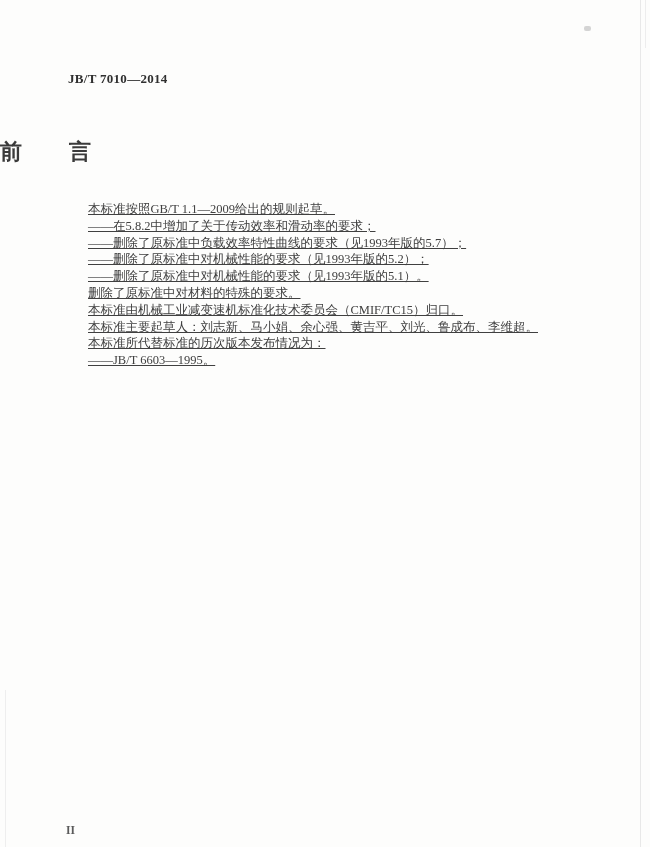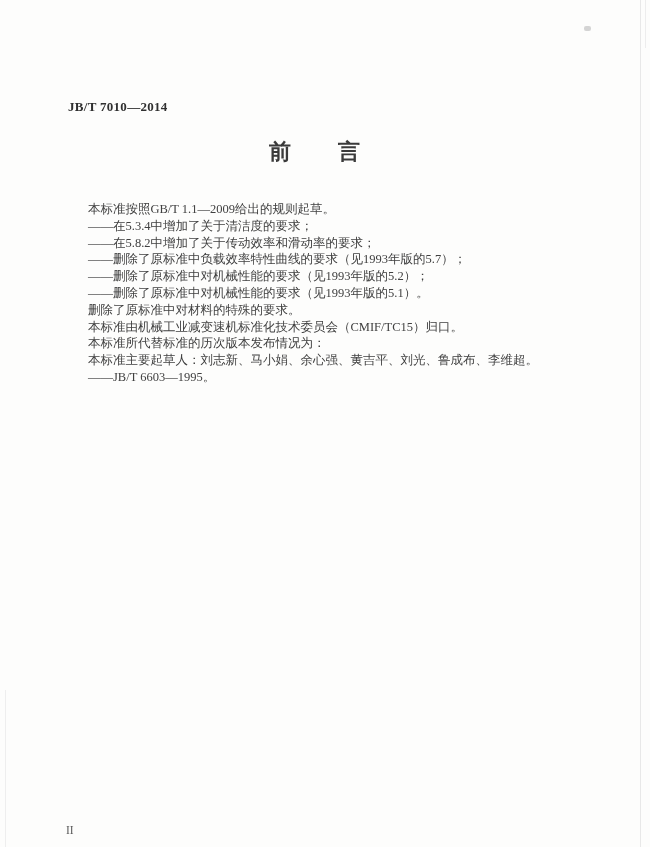--- a/index.html
+++ b/index.html
@@ -17,53 +17,53 @@
     color: #3c3c3c;
   }
   .std-number {
     position: absolute;
     left: 68px;
     top: 71px;
     font-size: 13px;
     font-weight: bold;
     color: #303030;
     letter-spacing: 0.3px;
-    margin-top: 28px;
   }
   .doc-title {
     position: absolute;
     left: 0;
     right: 20px;
     top: 137px;
-    text-align: center;
     font-size: 22px;
     font-weight: 600;
     color: #3a3a3a;
     letter-spacing: 1px;
   }
   .foreword {
     position: absolute;
     left: 63px;
     top: 201px;
     width: 534px;
     font-size: 12.5px;
     line-height: 16.8px;
     text-align: justify;
     color: #404040;
+    text-decoration: underline;
   }
   .foreword p.line {
     margin: 0;
     text-indent: 2em;
   }
   .page-number {
     position: absolute;
     left: 66px;
     top: 824px;
     font-size: 11.5px;
     color: #5a5a5a;
+    font-weight: bold;
   }
   
   .scan-edge-right {
     position: absolute;
     left: 640px;
     top: 0;
     width: 1px;
     height: 847px;
     background: #e4e4e4;
     opacity: 0.85;
@@ -99,29 +99,28 @@
 <body>
 
 <div class="page">
 
   <div class="std-number">JB/T 7010—2014</div>
 
   <div class="doc-title">前　　言</div>
 
   <div class="foreword">
       <p class="line">本标准按照GB/T 1.1—2009给出的规则起草。</p>
-      <p class="line">——在5.3.4中增加了关于清洁度的要求；</p>
       <p class="line">——在5.8.2中增加了关于传动效率和滑动率的要求；</p>
       <p class="line">——删除了原标准中负载效率特性曲线的要求（见1993年版的5.7）；</p>
       <p class="line">——删除了原标准中对机械性能的要求（见1993年版的5.2）；</p>
       <p class="line">——删除了原标准中对机械性能的要求（见1993年版的5.1）。</p>
       <p class="line">删除了原标准中对材料的特殊的要求。</p>
       <p class="line">本标准由机械工业减变速机标准化技术委员会（CMIF/TC15）归口。</p>
+      <p class="line">本标准主要起草人：刘志新、马小娟、余心强、黄吉平、刘光、鲁成布、李维超。</p>
       <p class="line">本标准所代替标准的历次版本发布情况为：</p>
-      <p class="line">本标准主要起草人：刘志新、马小娟、余心强、黄吉平、刘光、鲁成布、李维超。</p>
       <p class="line">——JB/T 6603—1995。</p>
     </div>
 
   <div class="page-number">II</div>
 
   <div class="scan-edge-right"></div>
   <div class="scan-edge-right-top"></div>
   <div class="scan-edge-left"></div>
   <div class="scan-speck"></div>
 

